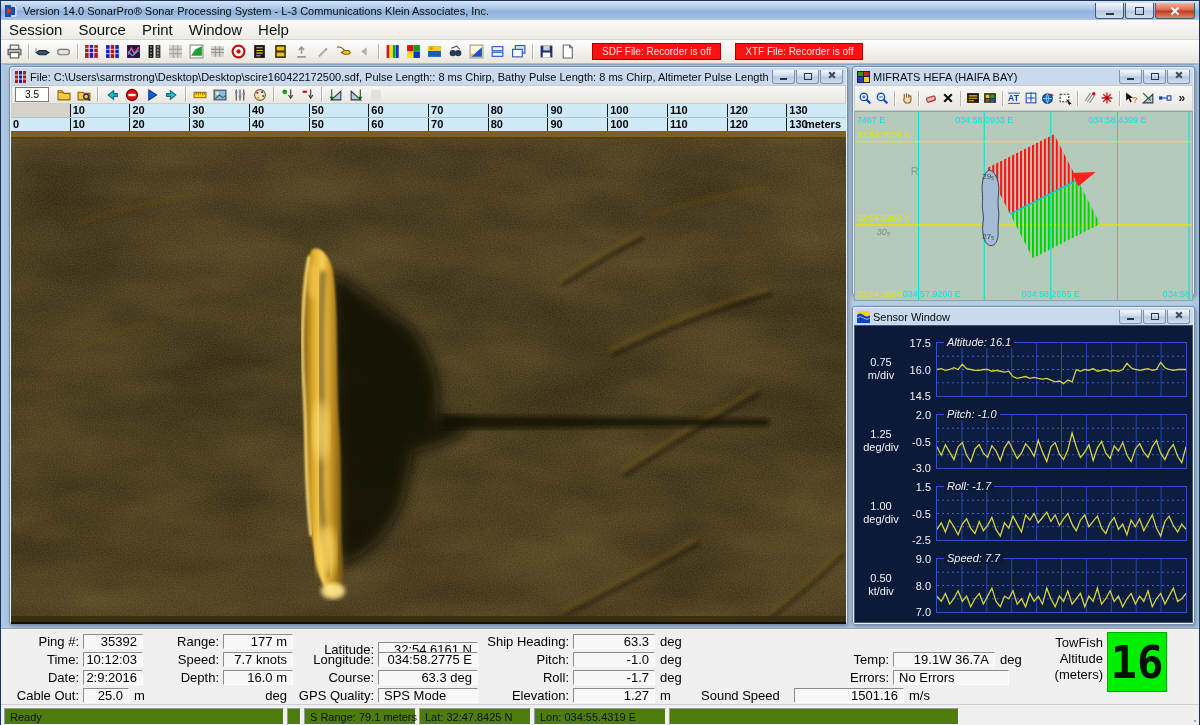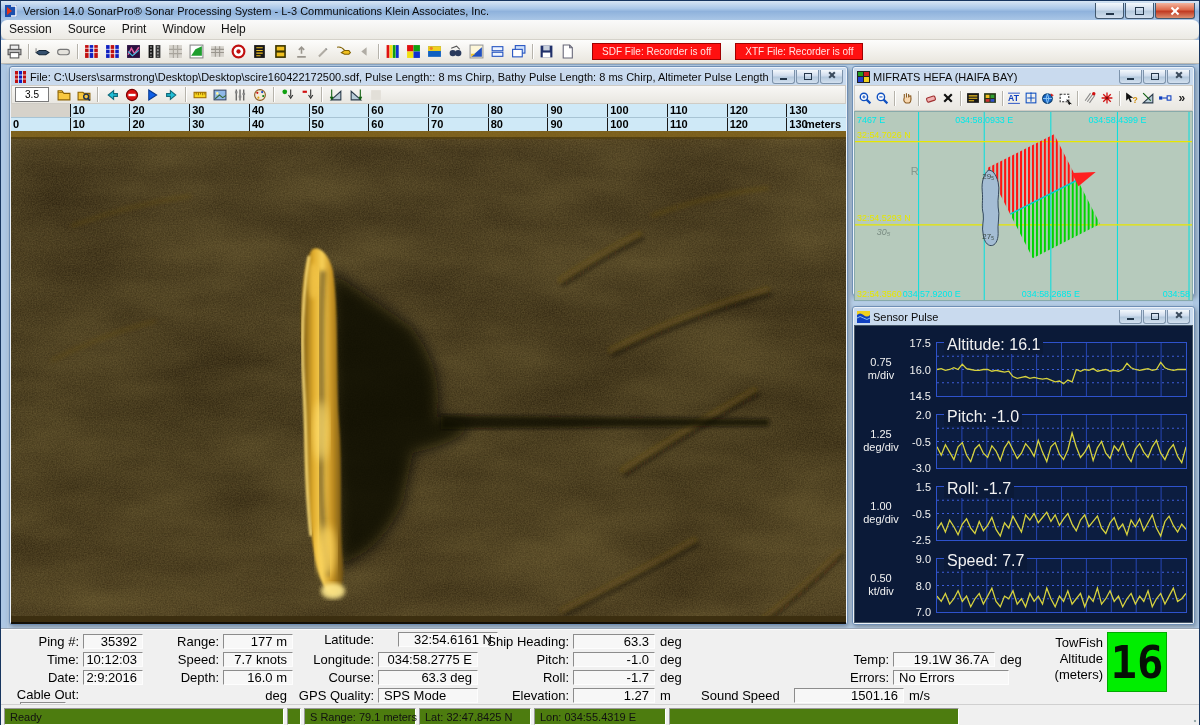--- a/index.html
+++ b/index.html
@@ -20,22 +20,22 @@
   .g-min{width:8px;height:2px;background:#23364a;margin-top:6px;}
   .g-max{width:7px;height:6px;border:1px solid #23364a;background:transparent;}
   .g-close{width:10px;height:10px;position:relative;}
   .g-close:before,.g-close:after{content:"";position:absolute;left:4px;top:0;width:2px;height:10px;background:#fff;}
   .g-close:before{transform:rotate(45deg);} .g-close:after{transform:rotate(-45deg);}
   .cap.small{width:21px;height:13px;border-color:#7d93ab;}
   .cap.small .g-close:before,.cap.small .g-close:after{background:#3a4a5c;height:8px;width:2px;left:4px;}
   .cap.small .g-min{margin-top:5px;width:7px;}
   .cap.small .g-max{width:6px;height:5px;}
   
-  .menubar{height:19px;background:linear-gradient(#fafafa,#eceae4);display:flex;
-    font-size:12px;color:#111;border-bottom:1px solid #d5d2ca;border-radius:6px;}
+  .menubar{height:19px;background:linear-gradient(#fafafa,#eceae4);display:flex;align-items:center;
+    font-size:15px;color:#111;border-bottom:1px solid #d5d2ca;}
   .menu-item{padding:2px 8px;}
   .toolbar{height:23px;background:linear-gradient(#fdfdfc,#e9e6de);display:flex;align-items:center;
     padding:0 3px;border-bottom:1px solid #bfbcb4;}
   .tbi{width:21px;height:19px;display:flex;align-items:center;justify-content:center;}
   .tbsep{width:1px;height:15px;background:#b6b3ab;box-shadow:1px 0 0 #fff;margin:0 3px;}
   .recbox{background:#ff1010;border:1px solid #a00000;color:#ffe4e4;font-size:10px;
     padding:2px 9px;margin-left:14px;white-space:nowrap;}
   
   .mdi{position:relative;height:564px;background:#b7cfe8;
     border-top:1px solid #8aa8c8;border-left:6px solid #aec8e4;border-right:6px solid #aec8e4;box-sizing:border-box;}
@@ -70,21 +70,21 @@
     padding-top:9px;}
   .chart-row{position:relative;height:68px;margin-bottom:4px;}
   .divlab{position:absolute;left:0;top:0;bottom:0;width:52px;display:flex;flex-direction:column;
     justify-content:center;align-items:center;color:#f2f2f2;font-size:11px;line-height:13px;}
   .ticks{position:absolute;left:52px;top:7px;bottom:6px;width:27px;color:#f2f2f2;font-size:11px;}
   .ticks span{position:absolute;right:3px;white-space:nowrap;}
   .ticks .t0{top:-5px;} .ticks .t1{top:calc(50% - 6px);} .ticks .t2{bottom:-5px;}
   .plot{position:absolute;left:81px;right:5px;top:7px;bottom:6px;border:1px solid #2e52cc;
     background:#0c1d40;}
   .plot-title{position:absolute;top:-7px;left:7px;background:#0b1a38;padding:0 3px;color:#f2f2f2;
-    font-size:16px;z-index:2;white-space:nowrap;}
+    font-size:11px;z-index:2;white-space:nowrap;font-style:italic;}
   .plot svg{position:absolute;inset:0;width:100%;height:100%;}
   
   .bottom{position:relative;height:75px;background:#f0f0f0;border-top:1px solid #98a4b2;
     box-shadow:inset 0 1px 0 #fff;font-size:13px;color:#000;}
   .frow{position:absolute;display:flex;align-items:center;height:17px;}
   .flab{text-align:right;padding-right:4px;white-space:nowrap;}
   .fval{height:15px;border:1px solid;border-color:#8c8c8c #fdfdfd #fdfdfd #8c8c8c;background:#f7f7f7;
     display:flex;align-items:center;justify-content:flex-end;padding:0 5px;box-sizing:border-box;white-space:nowrap;}
   .fval.al{justify-content:flex-start;}
   .funit{margin-left:5px;white-space:nowrap;}
@@ -725,21 +725,21 @@
       </div>
     </div>
 
     <div class="child" style="left:845px;top:241px;width:343px;height:319px;">
       <div class="child-title">
         <svg class="wicon" viewBox="0 0 13 12">
             <rect x="0" y="0" width="13" height="12" fill="#f0d020"></rect>
             <path d="M0 4 Q3 1 6.5 4 T13 4 V12 H0 Z" fill="#1040c0"></path>
             <path d="M0 7 Q3 4 6.5 7 T13 7" stroke="#8ac0f0" fill="none"></path>
           </svg>
-        <span class="ttl">Sensor Pulse</span>
+        <span class="ttl">Sensor Window</span>
         <span class="capbtns">
           <span class="cap small">
               <span class="g-min"></span>
             </span>
           <span class="cap small">
               <span class="g-max"></span>
             </span>
           <span class="cap small">
               <span class="g-close"></span>
             </span>
@@ -872,21 +872,21 @@
         <span class="fval" style="width:60px;">35392</span>
       </div>
     <div class="frow" style="left:2px;top:22px;">
         <span class="flab" style="width:76px;">Time:</span>
         <span class="fval" style="width:60px;">10:12:03</span>
       </div>
     <div class="frow" style="left:2px;top:40px;">
         <span class="flab" style="width:76px;">Date:</span>
         <span class="fval" style="width:60px;">2:9:2016</span>
       </div>
-    <div class="frow" style="left:2px;top:58px;flex-direction:column;">
+    <div class="frow" style="left:2px;top:58px;">
         <span class="flab" style="width:76px;">Cable Out:</span>
         <span class="fval" style="width:46px;">25.0</span>
         <span class="funit">m</span>
       </div>
 
     <div class="frow" style="left:146px;top:4px;">
         <span class="flab" style="width:72px;">Range:</span>
         <span class="fval" style="width:70px;">177 m</span>
       </div>
     <div class="frow" style="left:146px;top:22px;">
@@ -894,21 +894,21 @@
         <span class="fval" style="width:70px;">7.7 knots</span>
       </div>
     <div class="frow" style="left:146px;top:40px;">
         <span class="flab" style="width:72px;">Depth:</span>
         <span class="fval" style="width:70px;">16.0 m</span>
       </div>
     <div class="frow" style="left:222px;top:58px;">
         <span style="width:64px;text-align:right;display:inline-block;">deg</span>
       </div>
 
-    <div class="frow" style="left:280px;top:2px;gap:20px;">
+    <div class="frow" style="left:280px;top:12px;">
         <span class="flab" style="width:93px;">Latitude:</span>
         <span class="fval" style="width:100px;">32:54.6161 N</span>
       </div>
     <div class="frow" style="left:280px;top:22px;">
         <span class="flab" style="width:93px;">Longitude:</span>
         <span class="fval" style="width:100px;">034:58.2775 E</span>
       </div>
     <div class="frow" style="left:280px;top:40px;">
         <span class="flab" style="width:93px;">Course:</span>
         <span class="fval" style="width:100px;">63.3 deg</span>

